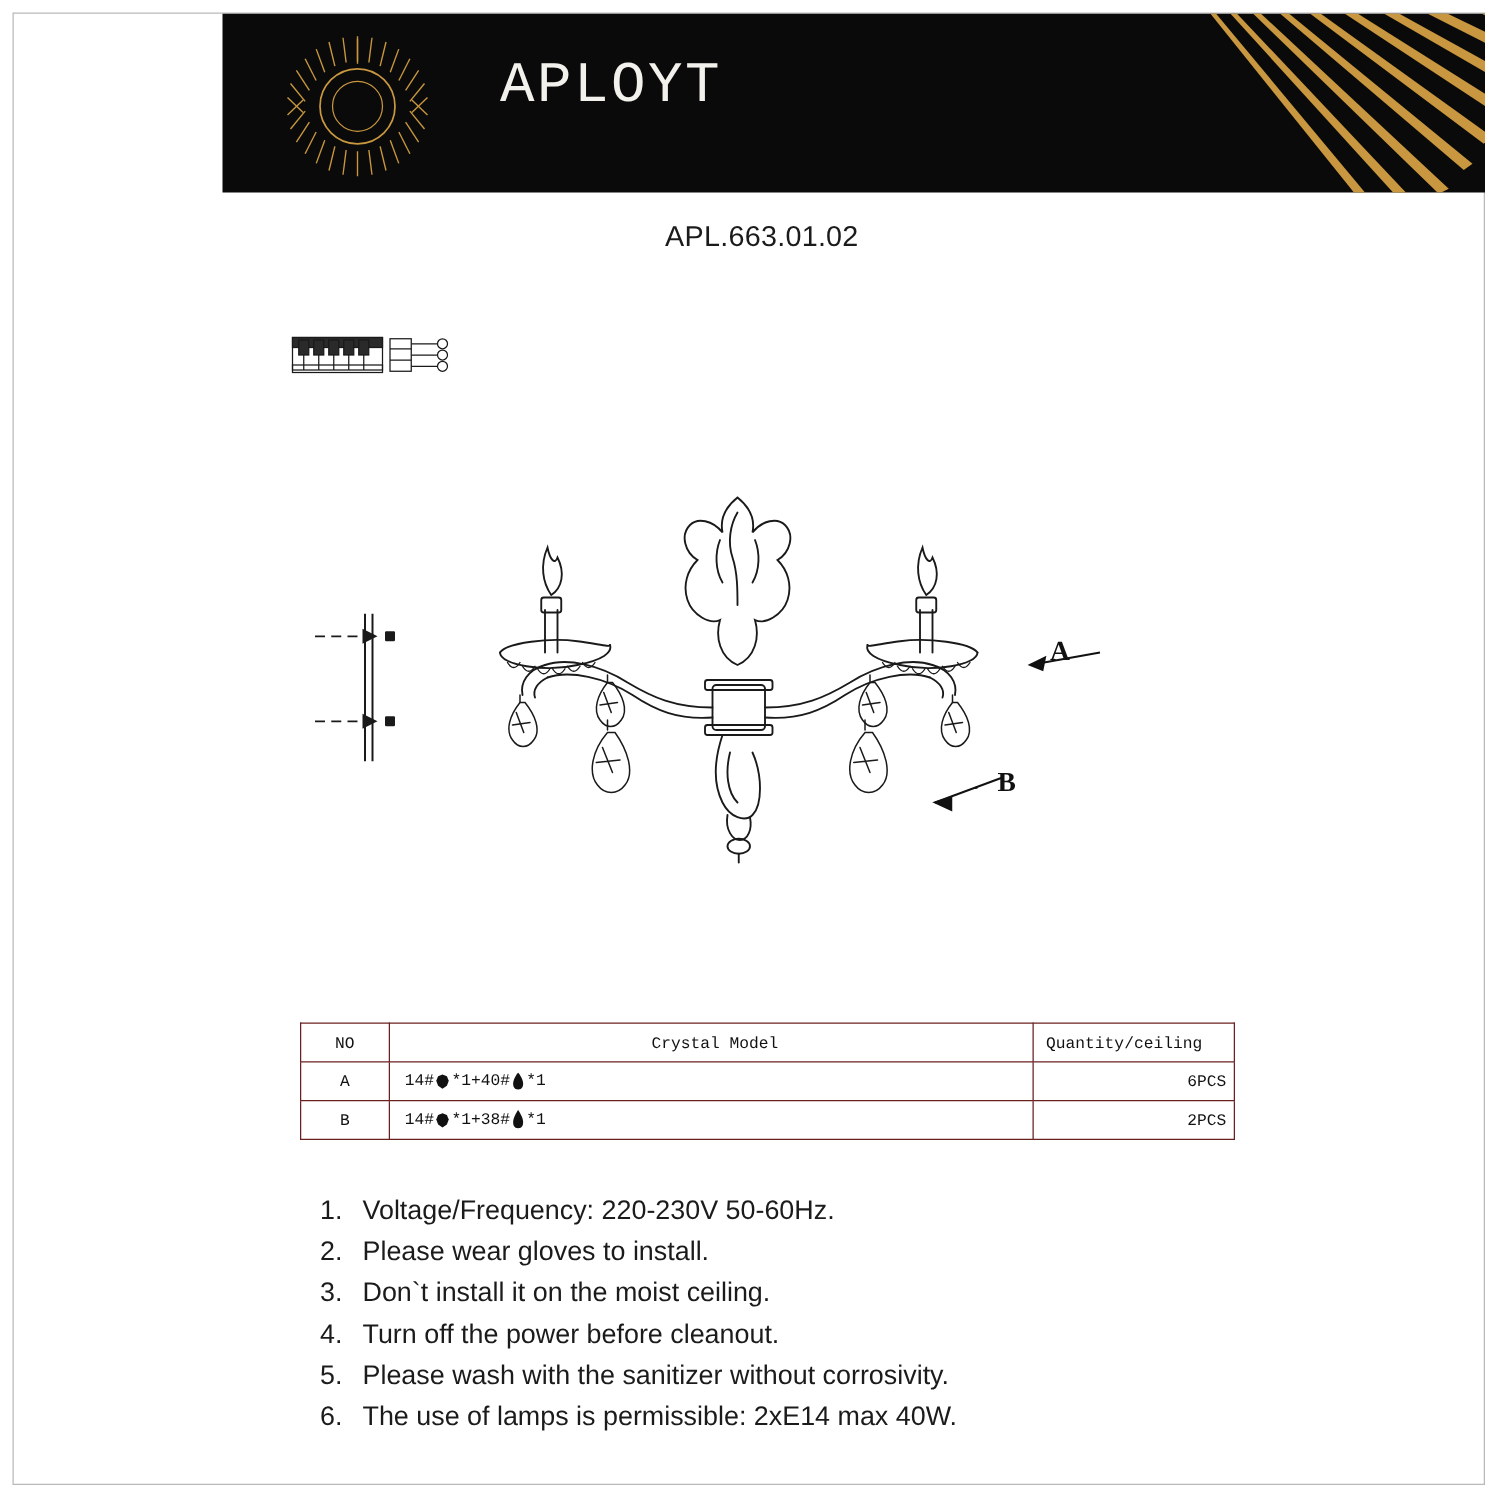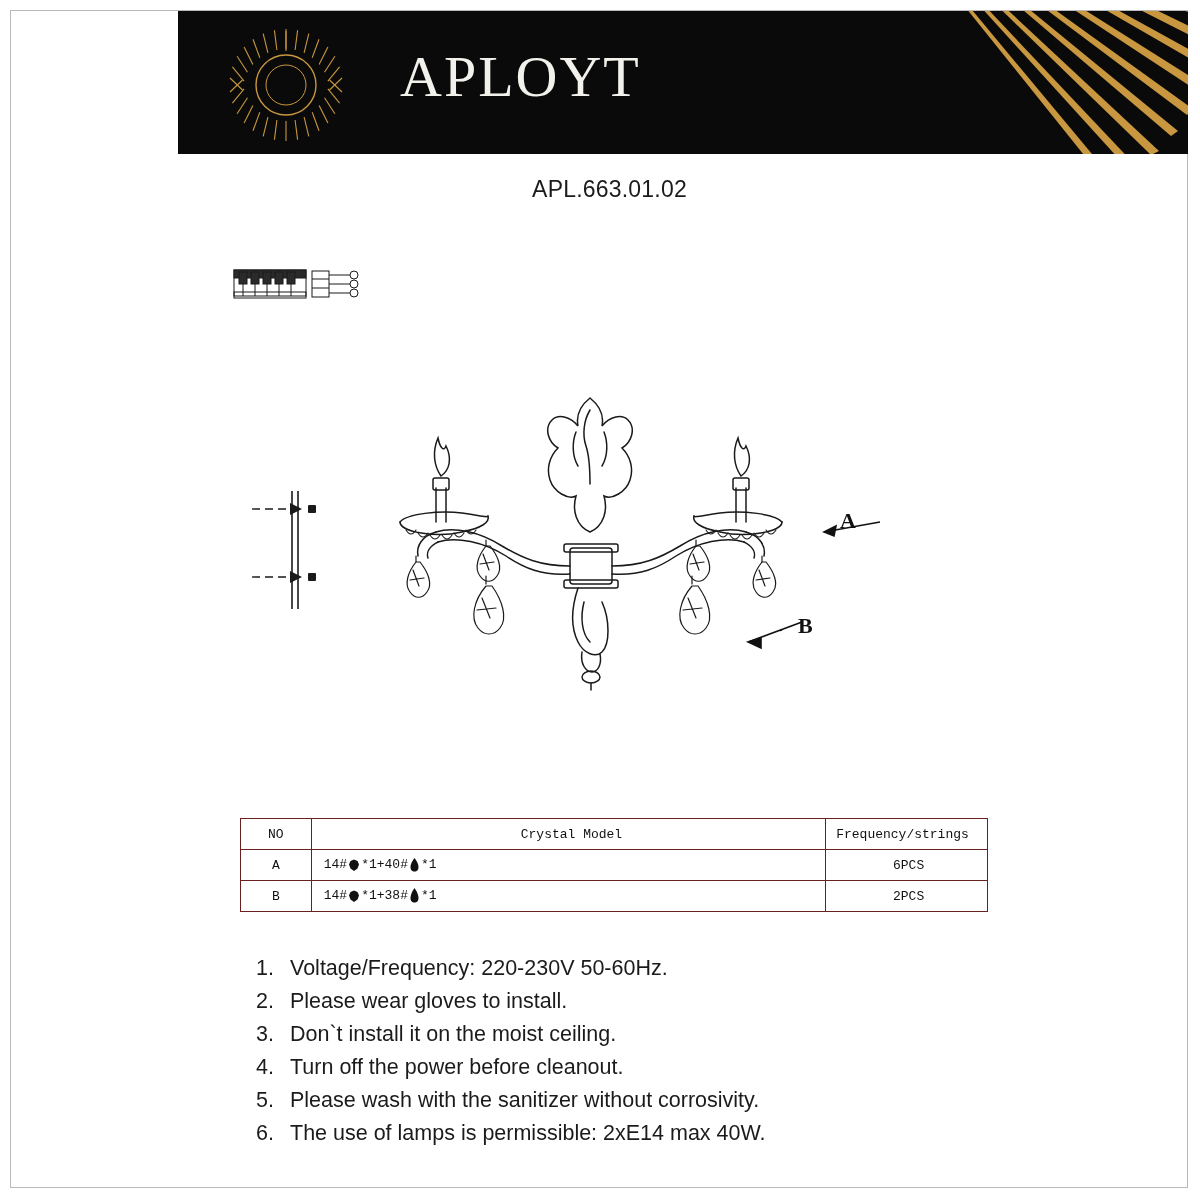--- a/index.html
+++ b/index.html
@@ -41,22 +41,22 @@
     top: 11px;
     width: 1010px;
     height: 143px;
     background: #0a0a0a;
     overflow: hidden;
   }
   .brand-name {
     position: absolute;
     left: 222px;
     top: 32px;
-    font-family: Liberation Serif, serif;
-    font-size: 58px;
+    font-family: Liberation Mono, monospace;
+    font-size: 46px;
     letter-spacing: 2px;
     color: #f3f1ec;
     font-weight: 400;
   }
   .sun-logo {
     position: absolute;
     left: 48px;
     top: 14px;
     width: 120px;
     height: 120px;
@@ -147,21 +147,21 @@
   }
   .parts-table td, .parts-table th {
     border: 1px solid #6b2020;
     padding: 4px 6px;
     height: 22px;
     font-weight: normal;
     color: #111;
   }
   .col-no    { width: 62px;  text-align: center; }
   .col-desc  { width: 540px; text-align: left; padding-left: 12px !important; }
-  .col-qty   { width: 146px; text-align: center; padding-left: 10px !important; }
+  .col-qty   { width: 146px; text-align: right; padding-left: 10px !important; }
   .parts-table thead td { text-align: center; }
   .parts-table thead .col-qty { text-align: left; }
   .hdr-desc-inner {
     display: inline-block;
     width: 100%;
     text-align: center;
   }
   .cell-glyph {
     display: inline-block;
     vertical-align: middle;
@@ -424,21 +424,21 @@
     </g>
   </svg>
 
   <table class="parts-table">
     <thead>
       <tr>
         <td class="col-no">NO</td>
         <td class="col-desc">
           <span class="hdr-desc-inner">Crystal    Model</span>
         </td>
-        <td class="col-qty">Frequency/strings</td>
+        <td class="col-qty">Quantity/ceiling</td>
       </tr>
     </thead>
     <tbody>
       <tr>
         <td class="col-no">A</td>
         <td class="col-desc">
           <span>14#</span><svg class="cell-glyph" width="12" height="13" viewBox="0 0 12 13">
               <polygon points="6,0.5 9.5,2 11,5.5 9.5,9.5 6,12 2.5,9.5 1,5.5 2.5,2" fill="#111"></polygon>
             </svg><span>*1+40#</span><svg class="cell-glyph" width="11" height="15" viewBox="0 0 11 15">
               <path d="M5.5 0 C 2.5 4 0.5 8 2 11.5 C 3.2 14.2 7.8 14.2 9 11.5 C 10.5 8 8.5 4 5.5 0 Z" fill="#111"></path>

